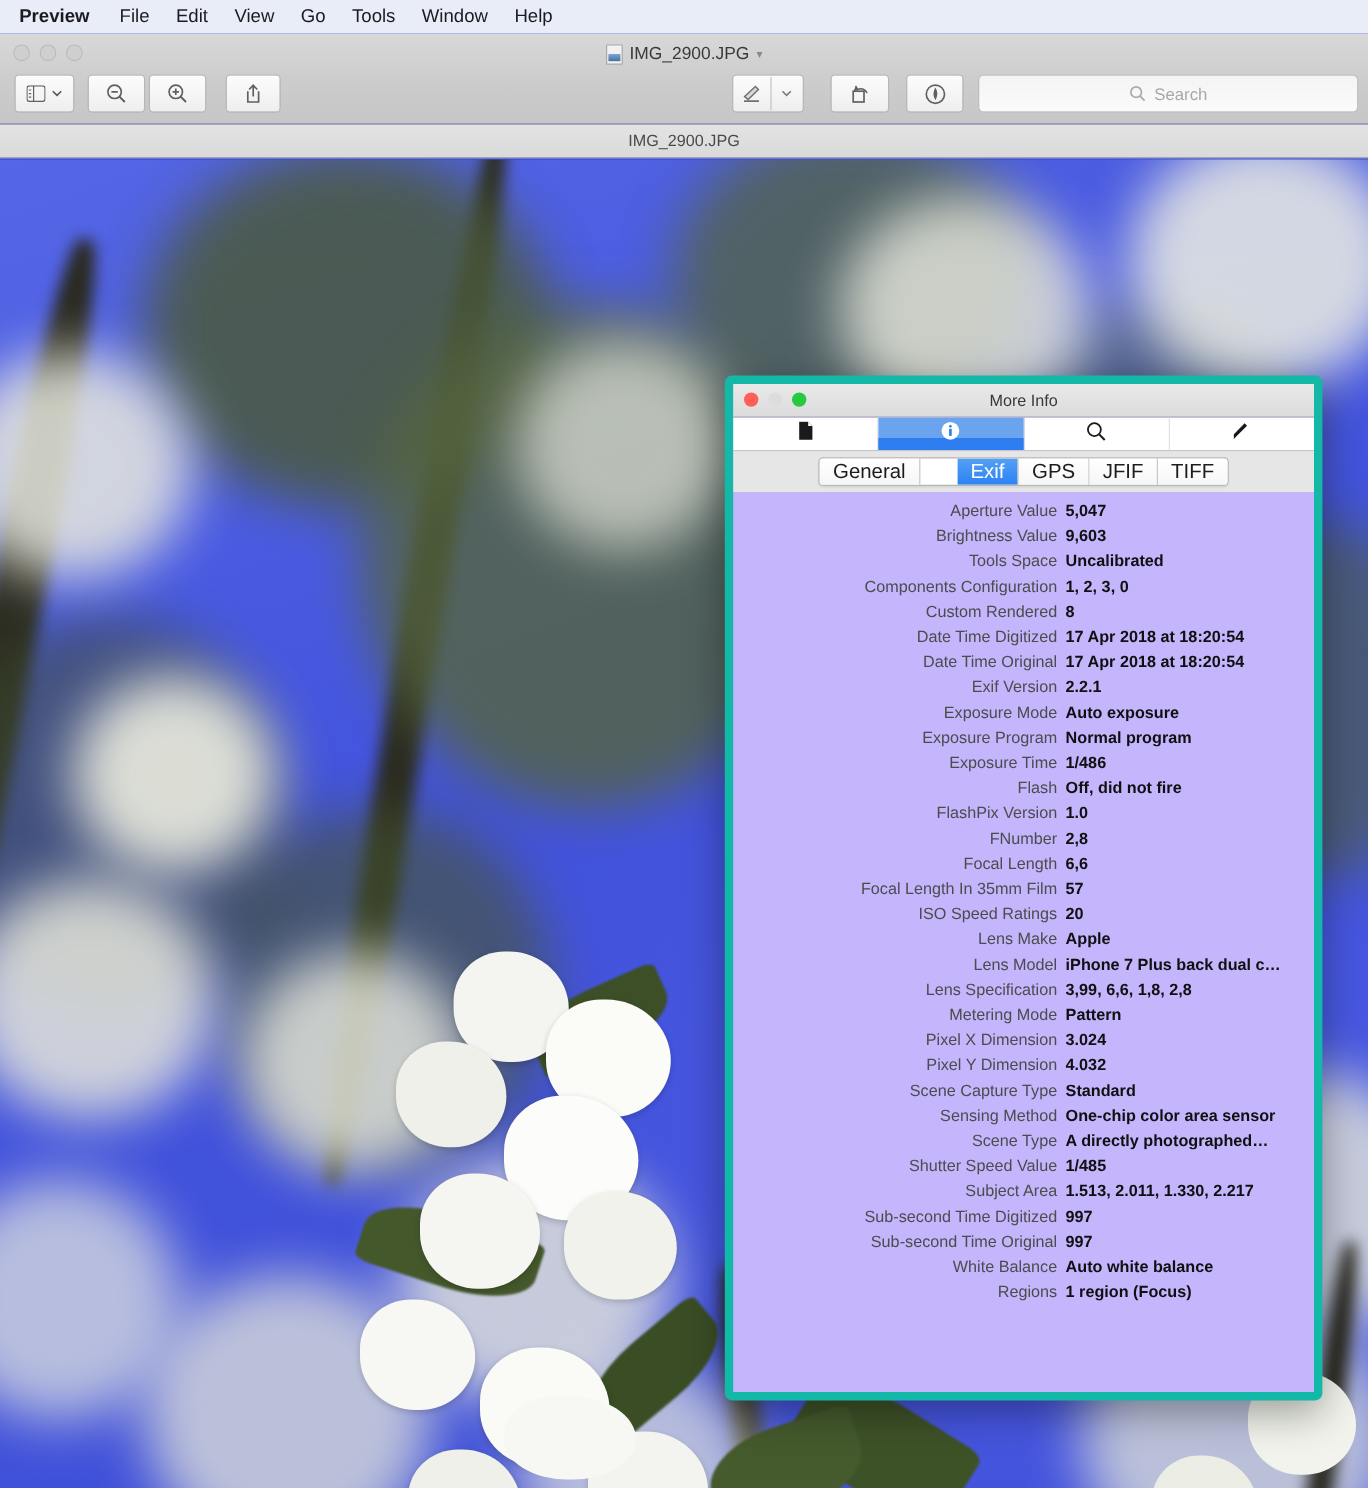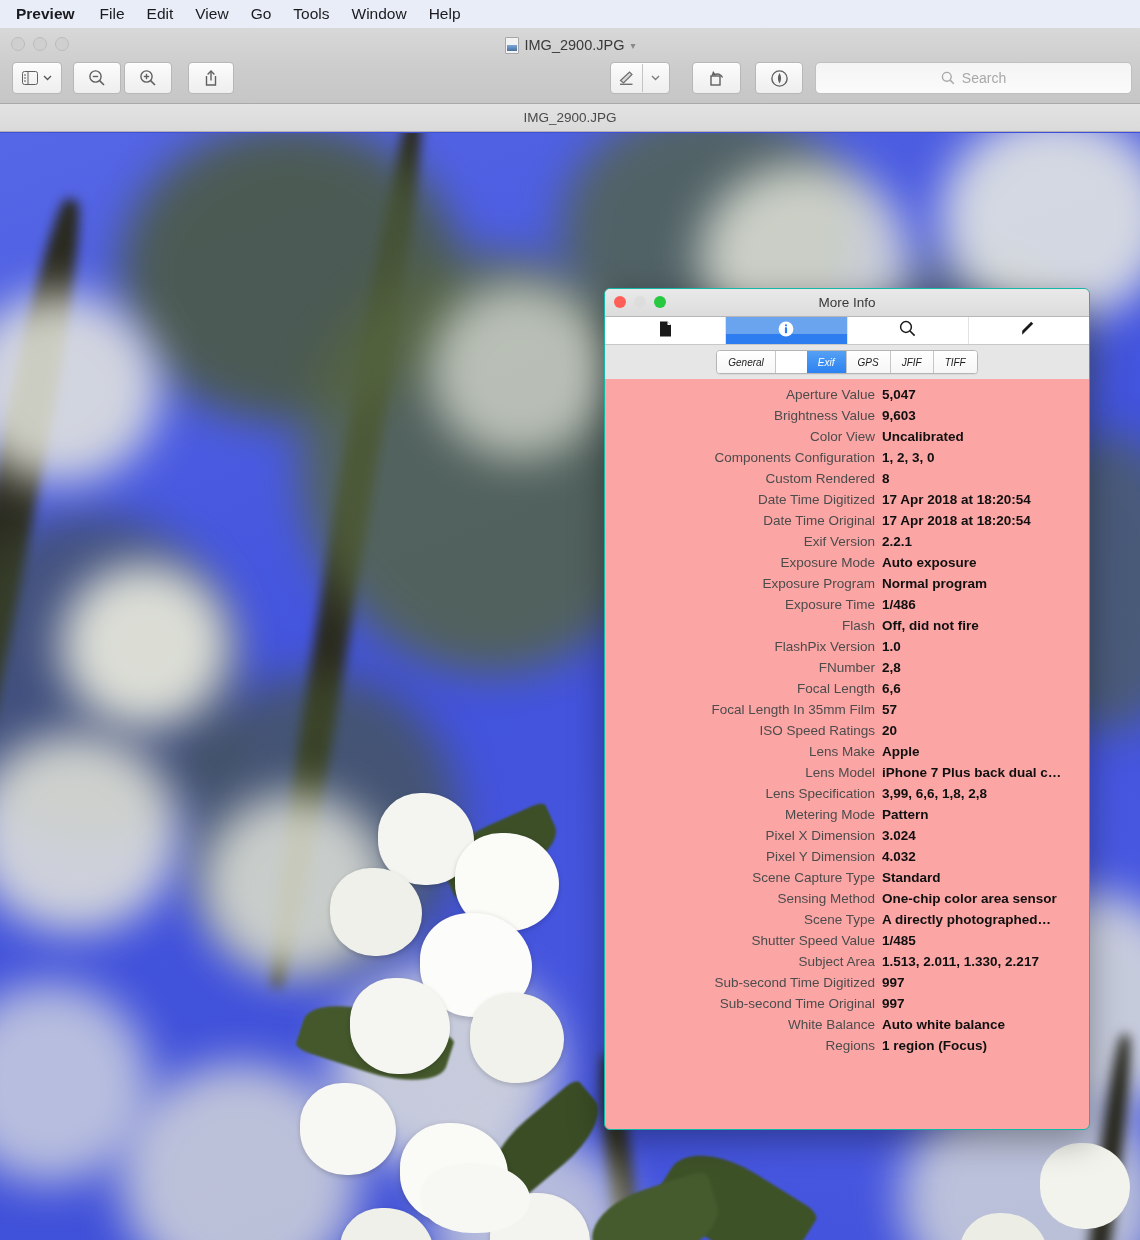--- a/index.html
+++ b/index.html
@@ -98,23 +98,23 @@
       radial-gradient(ellipse 600px 500px at 78% 72%, #5060e8 0%, #4454dd 60%, transparent 100%),
       linear-gradient(160deg, #5566e6 0%, #4253dd 45%, #3f50d6 100%);
   }
   .blob { position: absolute; border-radius: 50%; filter: blur(22px); }
   .petal { position: absolute; border-radius: 46% 54% 50% 50%; }
   .leaf { position: absolute; border-radius: 50% 10% 50% 10%; }
   .branch { position: absolute; background: #2a2a20; filter: blur(6px); border-radius: 40%; }
 
   
   .infopanel {
-    position: absolute; left: 604px; top: 260px; width: 484px; height: 840px;
-    background: #fca5a5;
-    border: 1px solid #14b8a6;
+    position: absolute; left: 604px; top: 285px; width: 484px; height: 840px;
+    background: #c4b5fd;
+    border: 7px solid #14b8a6;
     border-radius: 6px;
     box-shadow: 0 10px 34px rgba(0,0,0,.35);
     overflow: hidden;
     z-index: 40;
   }
   .ip-title {
     height: 27px; background: linear-gradient(to bottom,#e9e9e9,#dcdcdc);
     border-bottom: 1px solid #b6b6b6;
     display: flex; align-items: center; position: relative;
   }
@@ -142,24 +142,23 @@
     height: 34px; display: flex; align-items: center; justify-content: center;
     background: #e6e6e6;
   }
   .segwrap {
     display: flex; height: 22px;
     border: 1px solid #b5b5b5; border-radius: 4px; overflow: hidden;
     background: #fff;
     box-shadow: 0 1px 1px rgba(0,0,0,.06);
   }
   .segbtn {
-    padding: 0 11px; font-size: 10px; color: #1c1c1c;
+    padding: 0 11px; font-size: 17px; color: #1c1c1c;
     display: flex; align-items: center; border-right: 1px solid #c6c6c6;
     background: linear-gradient(to bottom,#ffffff,#f6f6f6);
-    font-style: italic;
   }
   .segbtn:last-child { border-right: none; }
   .segbtn.active {
     background: linear-gradient(to bottom,#54a0f4,#2d82f2);
     color: #fff;
     margin-left: 31px;
   }
 
   .ip-body { padding-top: 8px; }
   .row { display: flex; height: 21px; align-items: baseline; }
@@ -399,21 +398,21 @@
     <div class="ip-body" id="exif-rows">
         <div class="row">
           <div class="lab">Aperture Value</div>
           <div class="val">5,047</div>
         </div>
         <div class="row">
           <div class="lab">Brightness Value</div>
           <div class="val">9,603</div>
         </div>
         <div class="row">
-          <div class="lab">Color View</div>
+          <div class="lab">Tools Space</div>
           <div class="val">Uncalibrated</div>
         </div>
         <div class="row">
           <div class="lab">Components Configuration</div>
           <div class="val">1, 2, 3, 0</div>
         </div>
         <div class="row">
           <div class="lab">Custom Rendered</div>
           <div class="val">8</div>
         </div>

